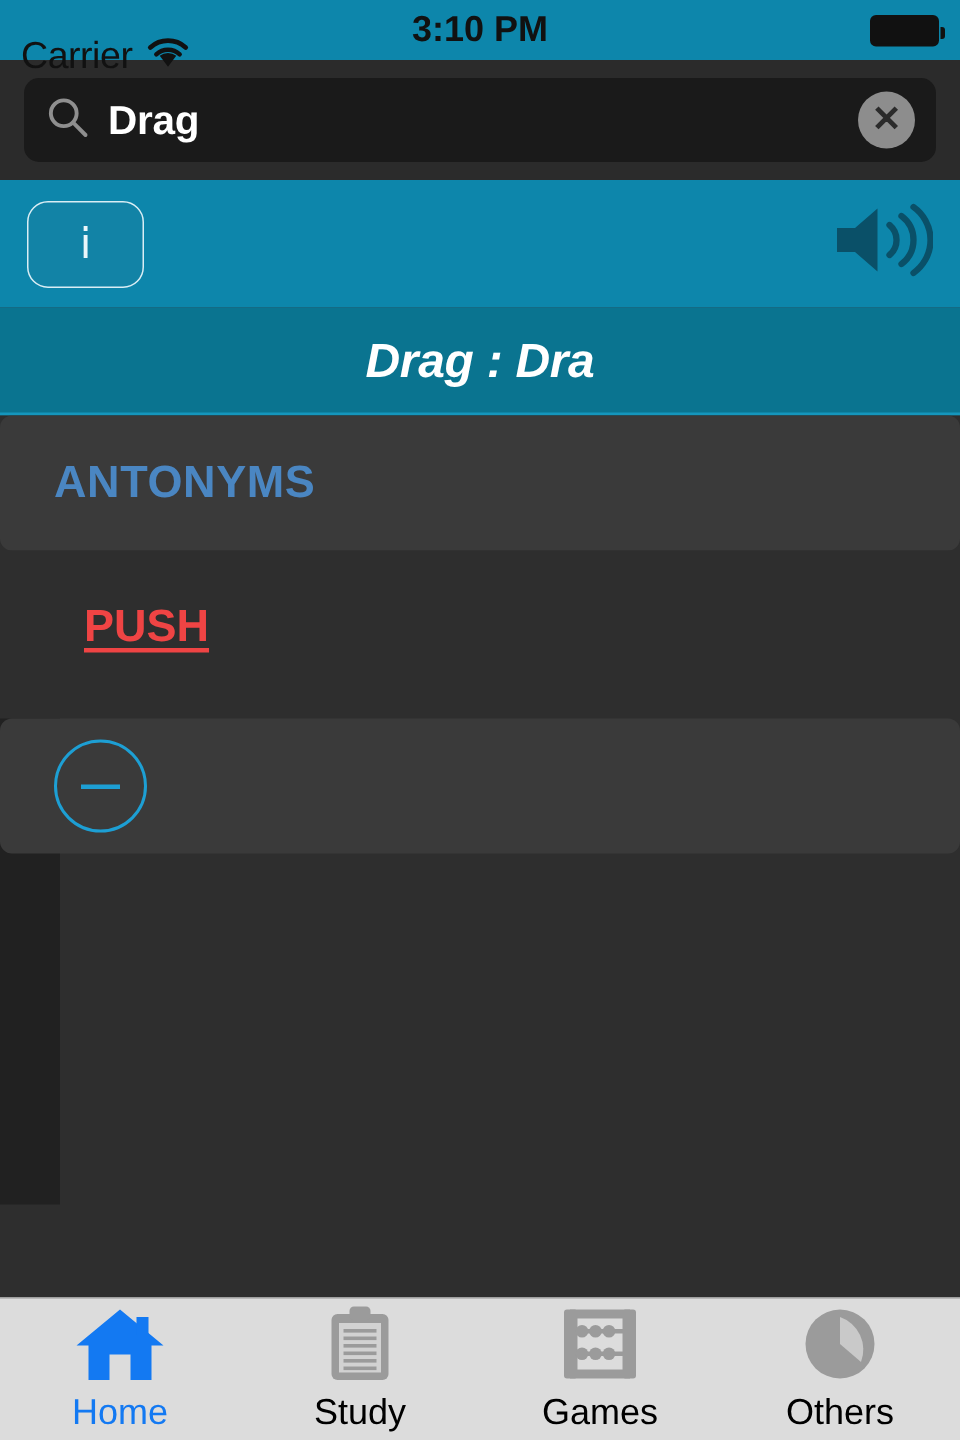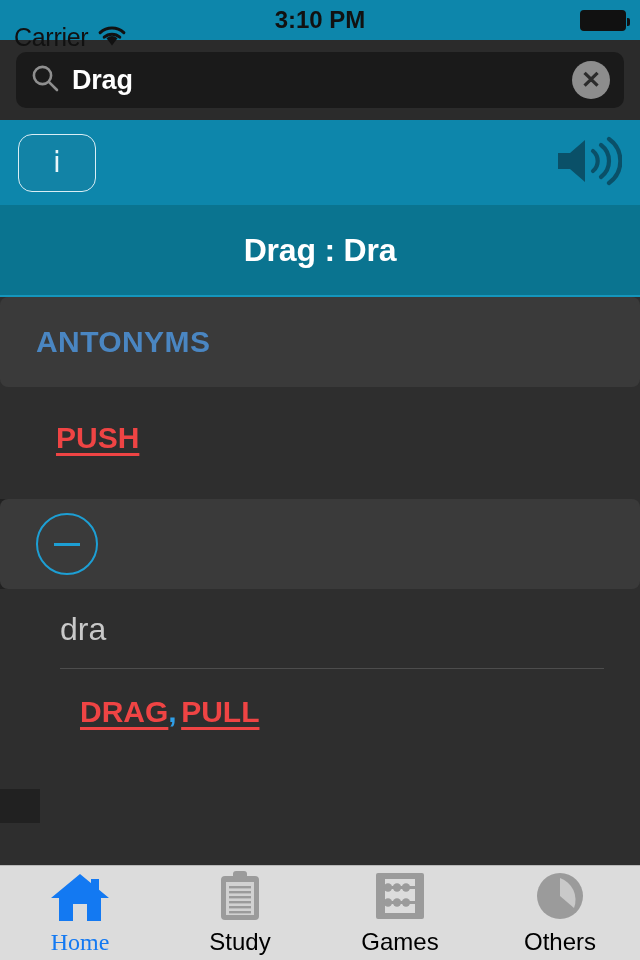--- a/index.html
+++ b/index.html
@@ -71,23 +71,24 @@
     position:absolute; left:50%; transform:translateX(-50%);
     height:62px; padding:0 30px; border-radius:31px;
     border:1.5px solid #bfe2ee; background:#14809f;
     display:flex; align-items:center; justify-content:center;
     color:#e9f6fa; font-size:32px; white-space:nowrap;
   }
   .speaker-btn { margin-left:auto; display:flex; align-items:center; }
 
   
   .titleband {
-    height:92px; background:#0a7490;
+    height:72px; background:#0a7490;
     display:flex; align-items:center; justify-content:center;
     border-bottom:2px solid #1596bc;
+    font-style:italic;
   }
   .titleband .t {
     color:#fff; font-size:32px; font-weight:bold; letter-spacing:-0.2px;
   }
 
   
   .content { position:relative; background:#2e2e2e; height:573px; overflow:hidden; }
   .gutter {
     position:absolute; left:0; top:196px; width:40px; height:330px;
     background:#212121;
@@ -129,21 +130,21 @@
   .tabbar {
     position:absolute; bottom:0; left:0; width:640px; height:95px;
     background:#dcdcdc; border-top:1px solid #b9b9b9;
     display:flex;
   }
   .tab {
     flex:1; display:flex; flex-direction:column;
     align-items:center; justify-content:center; gap:6px;
   }
   .tab .tlabel { font-size:24px; color:#000000; }
-  .tab.active .tlabel { color:#1379f2;font-family:Liberation Serif, serif; }
+  .tab.active .tlabel { color:#1379f2; }
   .ticon { height:52px; display:flex; align-items:flex-end; }
 </style>
 </head>
 <body>
 
 <div id="app">
 
   <div class="statusbar">
     <div class="sb-left">
       <span class="sb-carrier">Carrier</span>
@@ -204,30 +205,20 @@
           <a class="wordlink" href="#">PUSH</a>
         </div>
       </div>
     </div>
 
     <div>
       <div class="sec-header">
         <span class="collapse-circle">
             <i></i>
           </span>
-      </div>
-      <div class="defn-block">
-        <div class="defn-inner">
-          <div class="defn-text">dra</div>
-          <div class="defn-rule"></div>
-          <div class="defn-links">
-            <a class="wordlink" href="#">DRAG</a><span class="sep">,</span>
-            <a class="wordlink" href="#">PULL</a>
-          </div>
-        </div>
       </div>
     </div>
   </div>
 
   <div class="tabbar">
 
     <div class="tab active">
       <span class="ticon">
         <svg width="62" height="52" viewBox="0 0 62 52">
           <path d="M31 3 L60 27 L52 27 L52 50 L38 50 L38 33 L24 33 L24 50 L10 50 L10 27 L2 27 Z" fill="#1379f2"></path>

